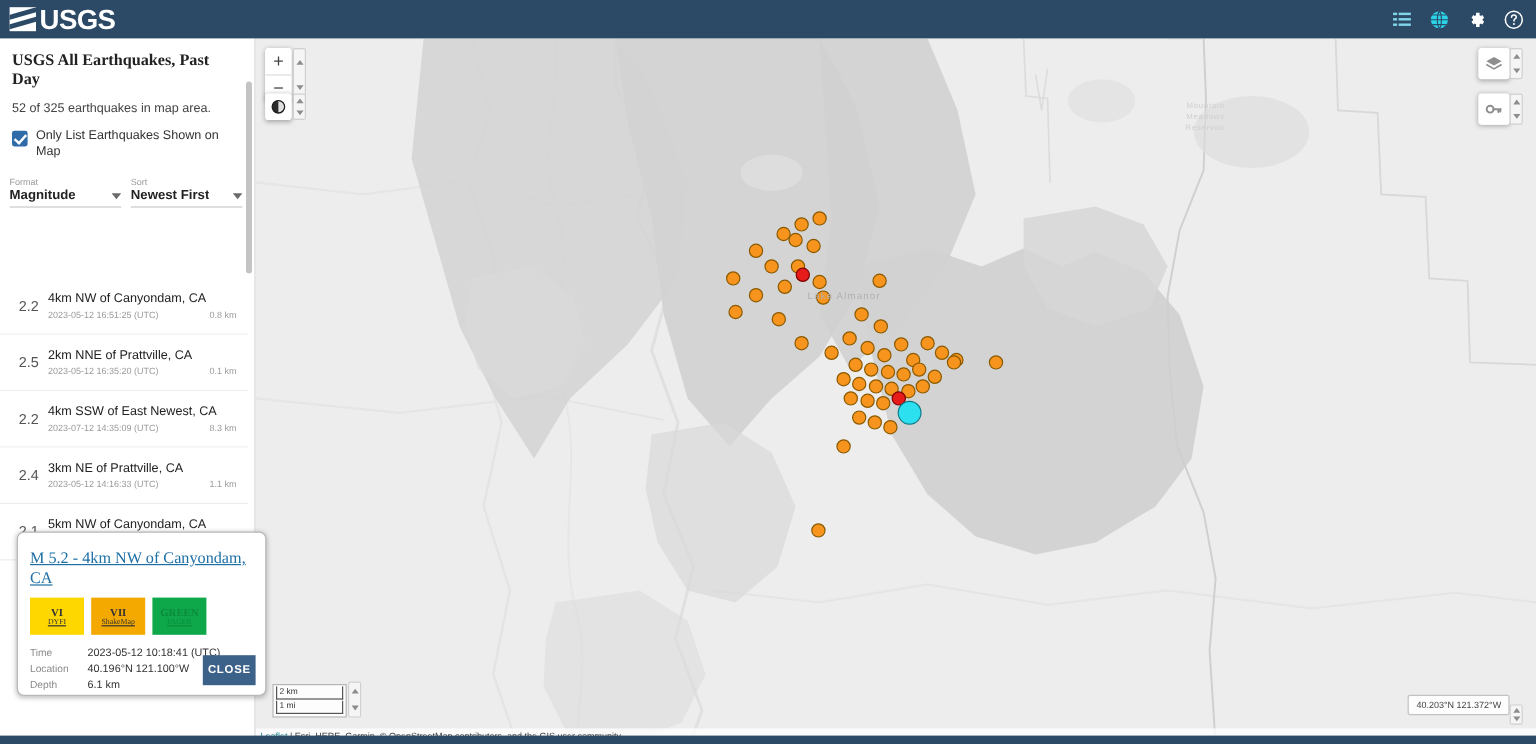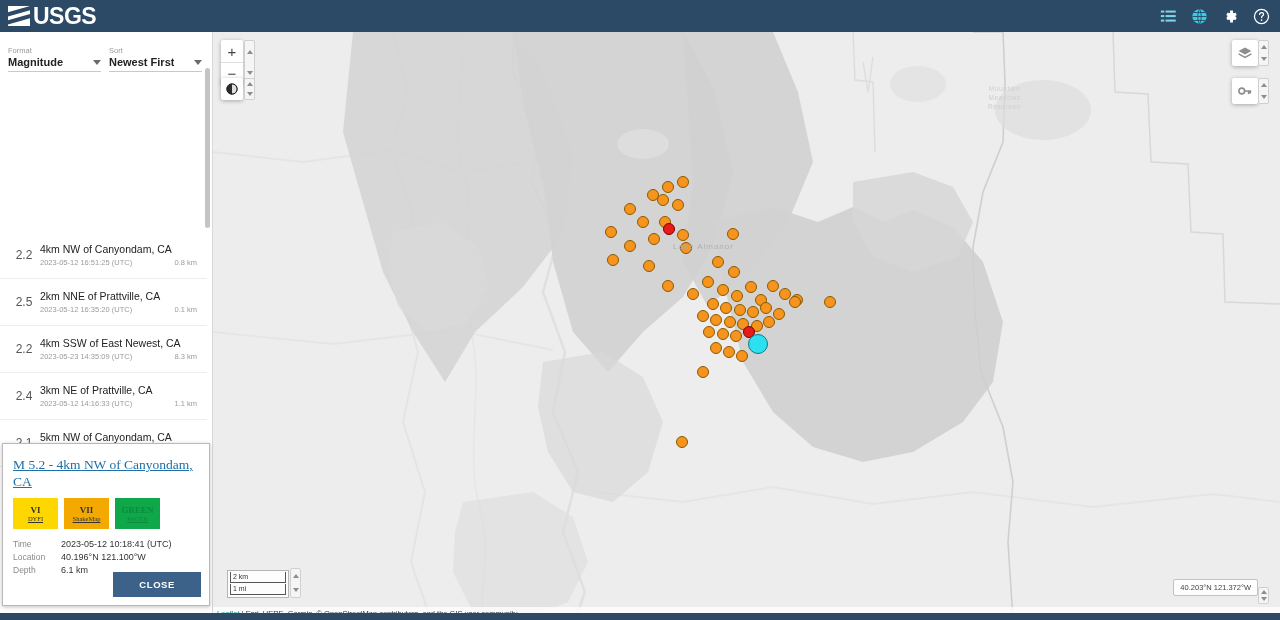--- a/index.html
+++ b/index.html
@@ -164,25 +164,25 @@
   #sidebar-scrollbar {
     position: absolute; top: 36px; right: 2px;
     width: 5px; height: 160px;
     background: #c4c4c4; border-radius: 3px;
     cursor: pointer; z-index: 45;
   }
 
   
   #popup {
     position: absolute;
-    left: 2px; top: 443px;
-    width: 208px; height: 163px;
+    left: 14px; top: 443px;
+    width: 208px; height: 137px;
     background: #ffffff;
     border: 1px solid #b9b9b9;
-    border-radius: 0;
+    border-radius: 6px;
     box-shadow: 0 1px 4px rgba(0,0,0,0.25);
     z-index: 55;
     padding: 12px 10px 8px 10px;
   }
   #popup-title {
     font-family: "Liberation Serif", serif;
     font-size: 13.5px;
     color: #1d6fa5;
     text-decoration: underline;
     line-height: 17px;
@@ -213,21 +213,21 @@
 
   #popup-close {
     position: absolute;
     right: 8px; bottom: 8px;
     background: #3d6289;
     color: #ffffff;
     font-size: 9.5px;
     font-weight: bold;
     letter-spacing: 0.6px;
     border: none;
-    padding: 7px 26px;
+    padding: 7px 4px;
     cursor: pointer;
     font-family: "Liberation Sans", sans-serif;
   }
 
   
   #map {
     position: absolute;
     top: 32px; left: 213px;
     width: 1067px; height: 588px;
     background: #ececec;
@@ -387,20 +387,28 @@
     </svg>
     <svg class="hdr-icon" viewBox="0 0 20 20">
       <circle cx="10" cy="10" r="8.3" fill="none" stroke="#ffffff" stroke-width="1.5"></circle>
       <path d="M7.8 7.6c0-1.3 1-2.2 2.3-2.2 1.3 0 2.3.9 2.3 2.1 0 1.7-2.2 1.6-2.2 3.2v.5" stroke="#ffffff" stroke-width="1.5" fill="none" stroke-linecap="round"></path>
       <circle cx="10.1" cy="14.2" r="1" fill="#ffffff"></circle>
     </svg>
   </div>
 </div>
 
 <div id="sidebar">
+  <div id="sidebar-head">
+    <div id="panel-title">USGS All Earthquakes, Past Day</div>
+    <div id="count-text">52 of 325 earthquakes in map area.</div>
+    <div id="filter-row">
+      <div id="filter-checkbox"></div>
+      <div id="filter-label">Only List Earthquakes Shown on Map</div>
+    </div>
+  </div>
 
   <div id="selects-row">
     <div class="select-wrap">
       <div class="select-caption">Format</div>
       <div class="select-box">
         <div class="select-value">Magnitude</div>
         <div class="select-arrow"></div>
       </div>
     </div>
     <div class="select-wrap">
@@ -431,21 +439,21 @@
             <div class="q-time">2023-05-12 16:35:20 (UTC)</div>
             <div class="q-depth">0.1 km</div>
           </div>
         </div>
       </div>
       <div class="quake-row">
         <div class="q-mag">2.2</div>
         <div class="q-body">
           <div class="q-place">4km SSW of East Newest, CA</div>
           <div class="q-sub">
-            <div class="q-time">2023-05-23 14:35:09 (UTC)</div>
+            <div class="q-time">2023-07-12 14:35:09 (UTC)</div>
             <div class="q-depth">8.3 km</div>
           </div>
         </div>
       </div>
       <div class="quake-row">
         <div class="q-mag">2.4</div>
         <div class="q-body">
           <div class="q-place">3km NE of Prattville, CA</div>
           <div class="q-sub">
             <div class="q-time">2023-05-12 14:16:33 (UTC)</div>

